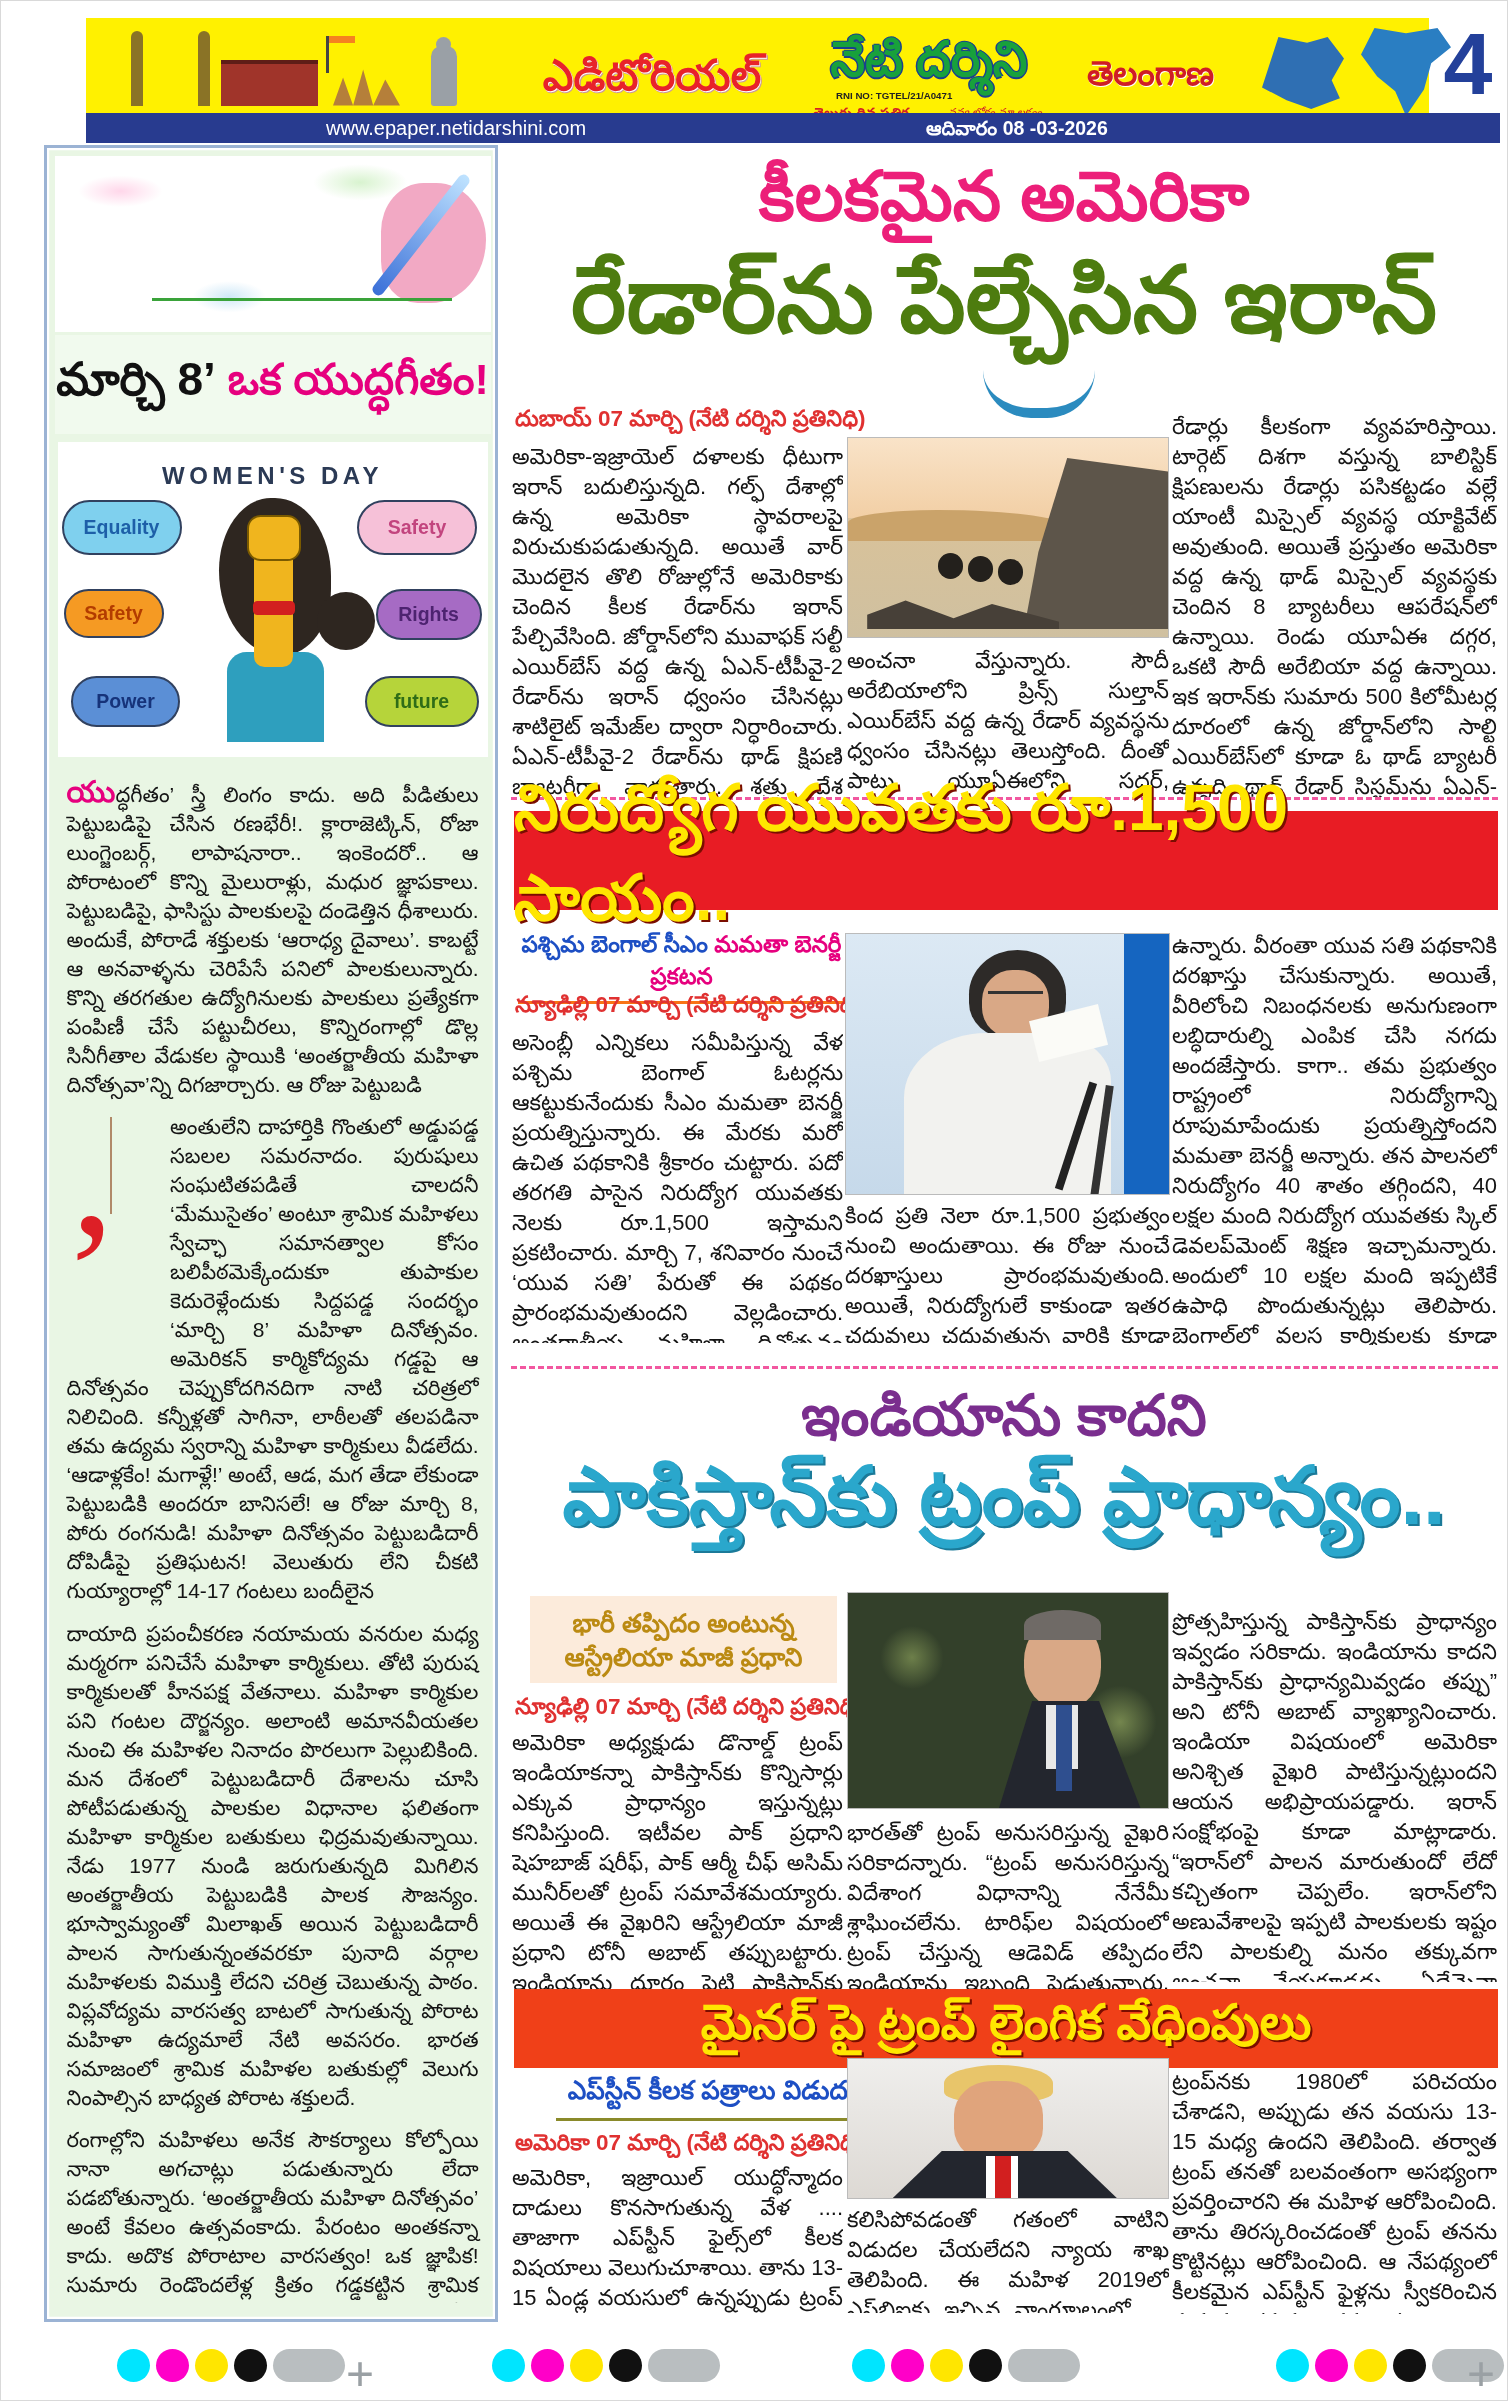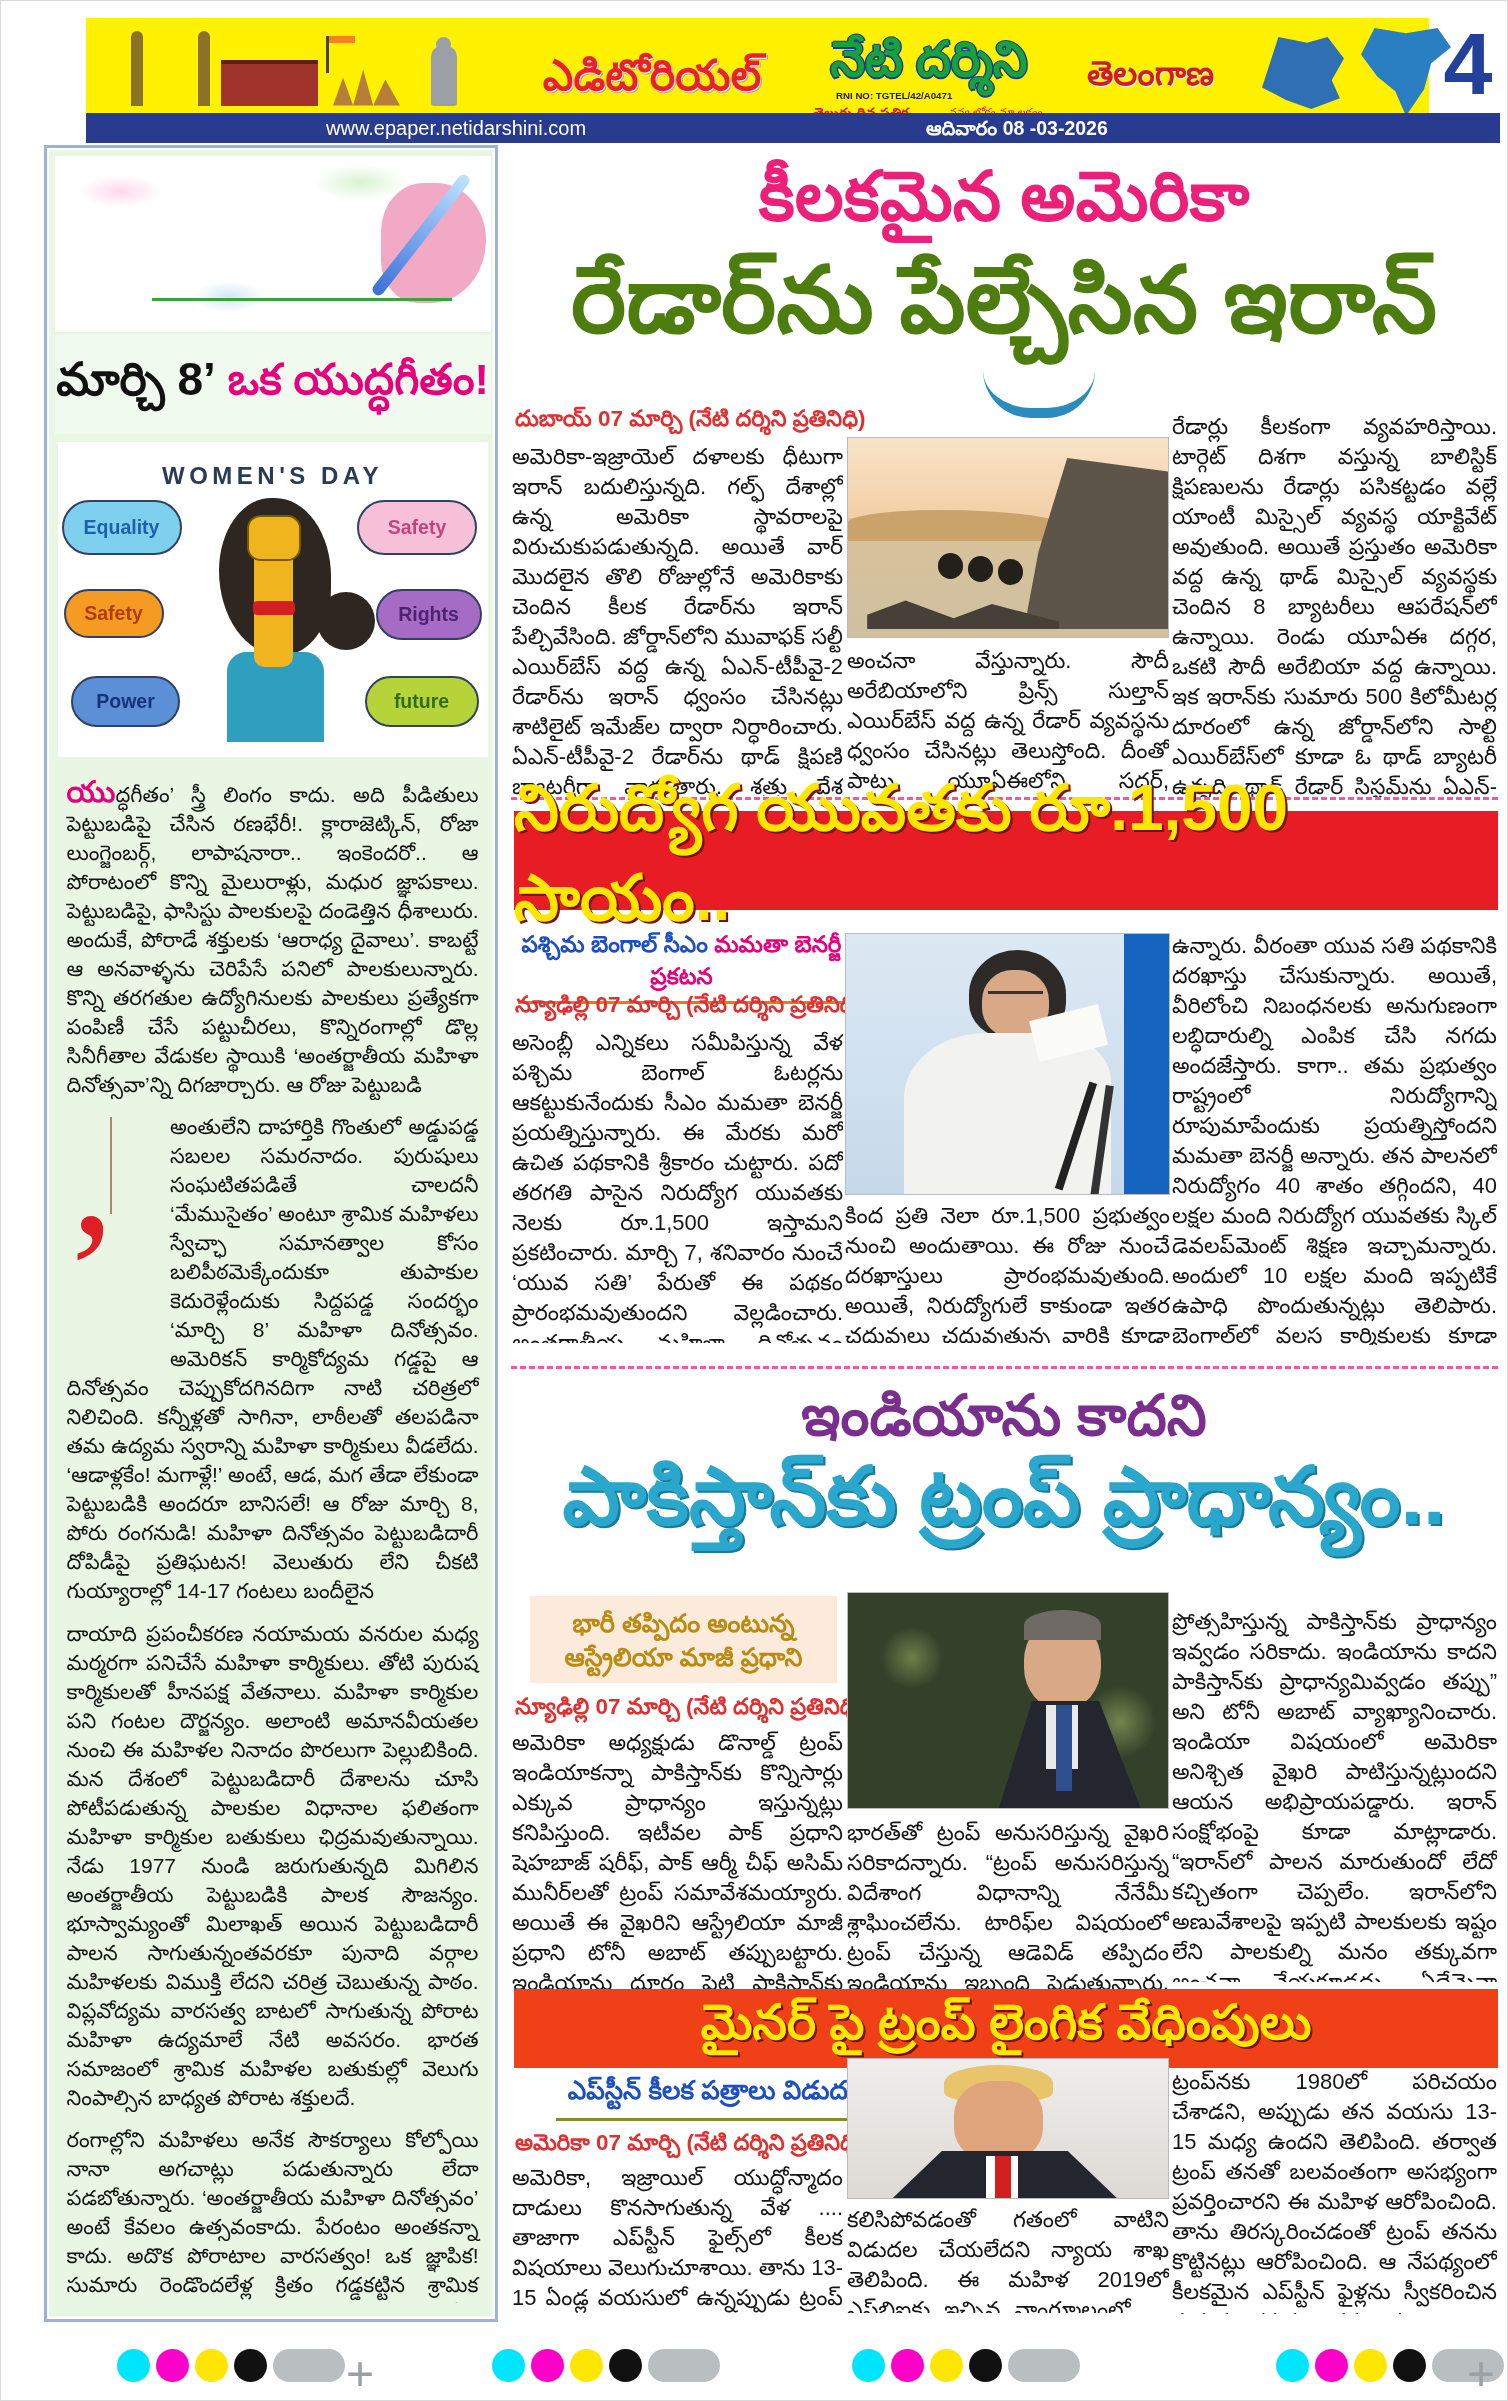--- a/index.html
+++ b/index.html
@@ -90,21 +90,21 @@
       <div class="abs monu" style="left:97px;top:7.5px;width:12px;height:75px;border-radius:6px 6px 0 0;"></div>
       <div class="abs" style="left:120px;top:36px;width:97px;height:46px;background:#a0342a;border-top:4.5px solid #5e1d17;"></div>
       <div class="abs" style="left:225px;top:12px;width:3px;height:37px;background:#444;"></div>
       <div class="abs" style="left:228px;top:12px;width:25.5px;height:7.5px;background:#f58220;"></div>
       <div class="abs" style="left:232px;top:42px;width:67px;height:40px;background:#b57f3a;clip-path:polygon(0 100%,15% 30%,30% 100%,45% 10%,60% 100%,78% 35%,100% 100%);"></div>
       <div class="abs" style="left:330px;top:22.5px;width:25.5px;height:60px;background:#9aa0a6;border-radius:10.5px 10.5px 3px 3px;"></div>
       <div class="abs" style="left:335px;top:13.5px;width:15px;height:15px;background:#9aa0a6;border-radius:50%;"></div>
     </div>
     <div class="abs ed-label">ఎడిటోరియల్</div>
     <div class="abs paper-logo">నేటి దర్శిని</div>
-    <div class="abs rni">RNI NO: TGTEL/42/A0471</div>
+    <div class="abs rni">RNI NO: TGTEL/21/A0471</div>
     <div class="abs tagline1">తెలుగు దిన పత్రిక</div>
     <div class="abs tagline2">నవ్య లోకం మా లక్ష్యం</div>
     <div class="abs edition">తెలంగాణ</div>
 
     <div class="abs map-blob" style="left:1176px;top:19.5px;width:82px;height:72px;clip-path:polygon(20% 0,55% 8%,80% 0,100% 30%,85% 60%,95% 85%,60% 100%,30% 88%,0 70%,10% 35%);"></div>
     <div class="abs map-blob" style="left:1275px;top:10.5px;width:90px;height:88px;background:#2a7ec2;clip-path:polygon(15% 0,50% 6%,85% 0,100% 22%,78% 40%,70% 70%,50% 100%,38% 72%,18% 55%,0 30%);"></div>
   </div>
   <div class="abs pgnum">4</div>
 
   <div class="abs topbar">

